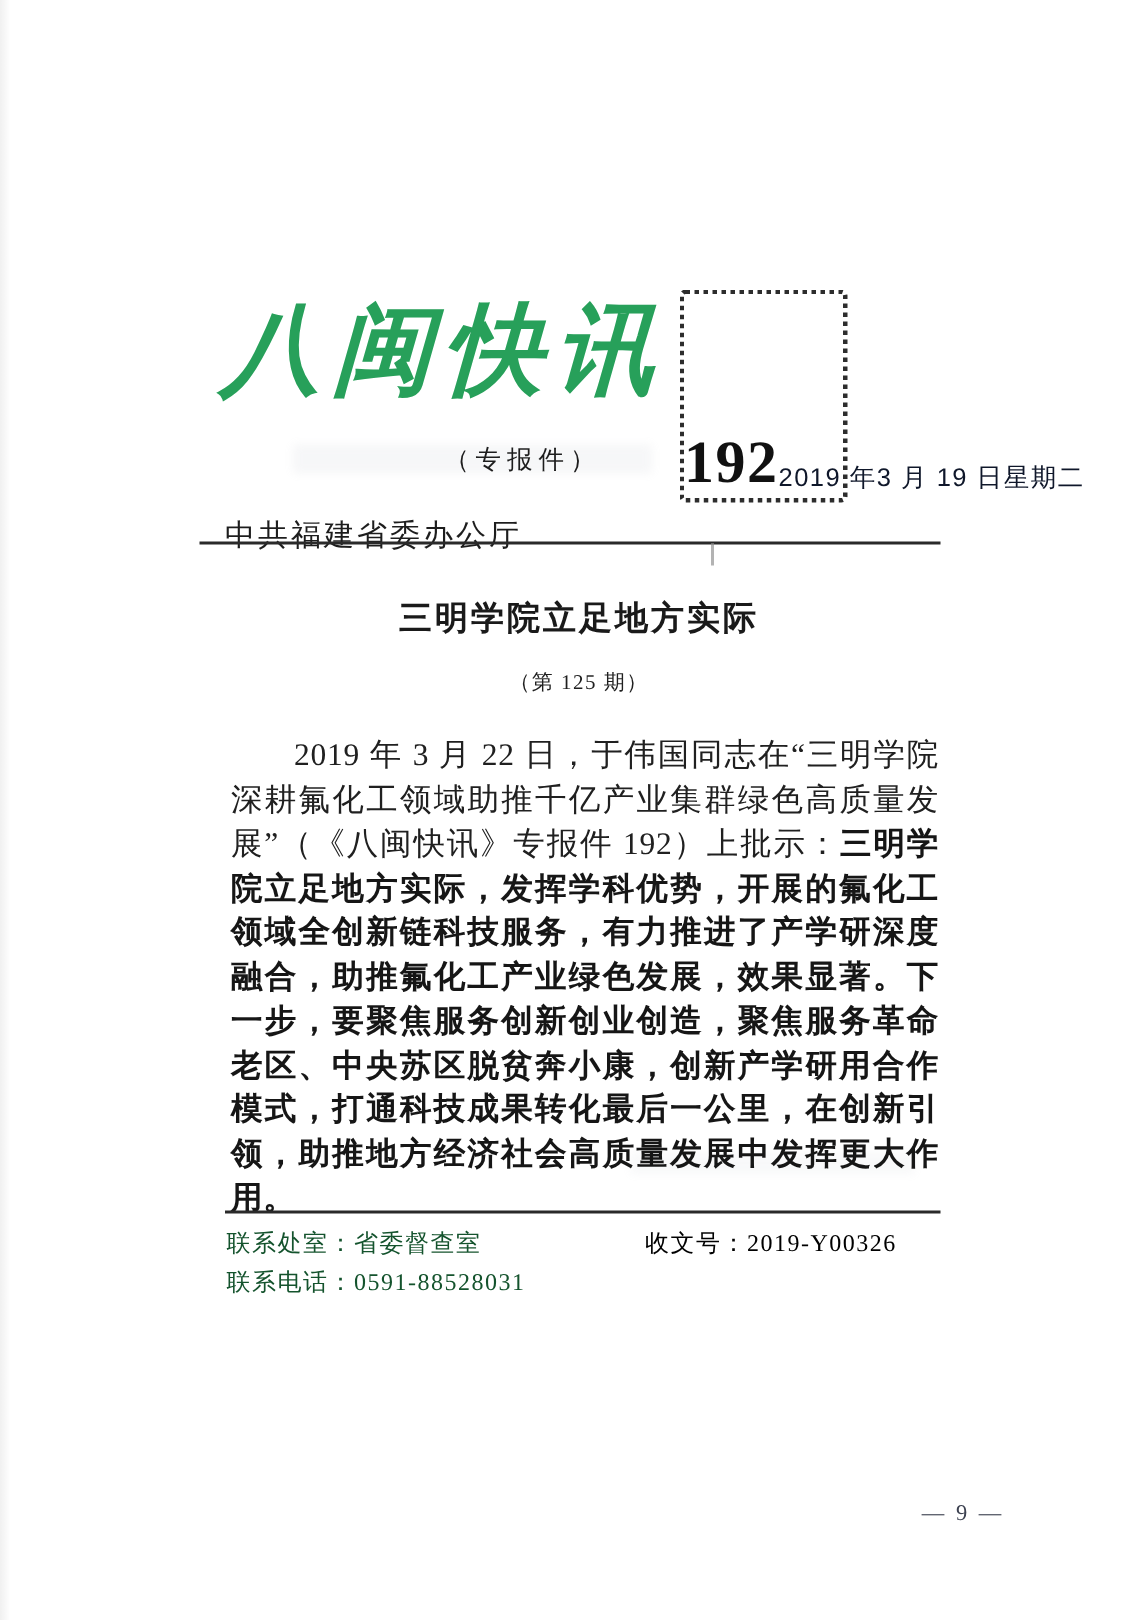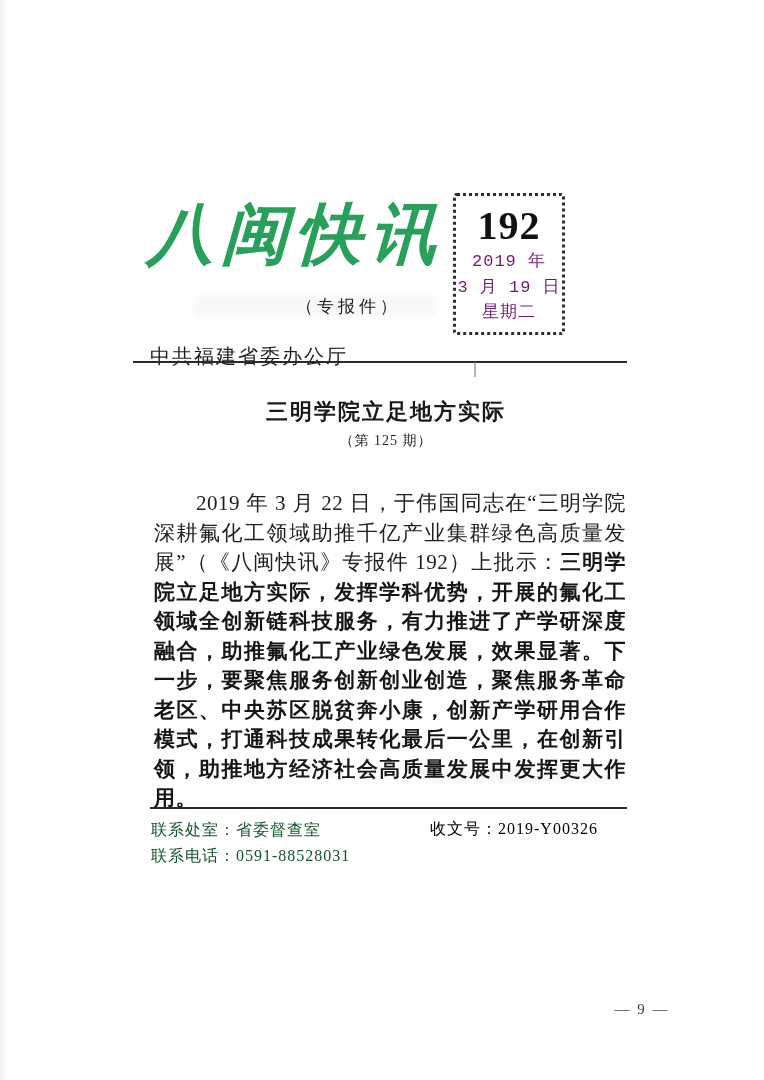--- a/index.html
+++ b/index.html
@@ -50,46 +50,46 @@
   }
   .issuer{
     position:absolute;left:150px;top:343px;
     font-size:20px;letter-spacing:2px;color:#1d1d1d;white-space:nowrap;
   }
 
   .issue-box{
     position:absolute;left:453px;top:193px;width:112px;height:142px;
     box-sizing:border-box;
     border:3px dotted #2d2d2d;border-radius:4px;
-    display:flex;flex-direction:column;align-items:center;
+    display:flex;align-items:flex-end;
     justify-content:space-evenly;
     background:#fff;
     padding:4px 0;
   }
   .issue-number{
     font-size:40px;font-weight:700;line-height:40px;letter-spacing:1px;color:#111;
   }
   .issue-line{
-    font-family:Liberation Mono, monospace;
-    font-size:17px;line-height:19px;color:#701a75;letter-spacing:1px;white-space:nowrap;
+    font-family:Liberation Sans, sans-serif;
+    font-size:17px;line-height:19px;color:#0f172a;letter-spacing:1px;white-space:nowrap;
   }
 
   .divider{
     position:absolute;height:2px;background:#2a2a2a;
   }
   .divider-top{left:133px;top:361px;width:494px;}
   .divider-bottom{left:150px;top:807px;width:477px;}
 
   .doc-title{
     position:absolute;left:150px;top:397px;width:472px;
     text-align:center;font-size:22px;font-weight:700;letter-spacing:2px;
     color:#1a1a1a;white-space:nowrap;
   }
   .doc-issue-label{
-    position:absolute;left:150px;top:432px;width:472px;
+    position:absolute;left:150px;top:446px;width:472px;
     text-align:center;font-size:14px;letter-spacing:1px;color:#1f1f1f;
   }
 
   .body-text{
     position:absolute;left:150px;top:485px;width:472px;
     font-size:21px;line-height:29.5px;letter-spacing:.5px;
     text-align:justify;text-indent:2em;color:#202020;
     margin:4px;
   }
   .body-text b{font-weight:700;color:#161616;}

